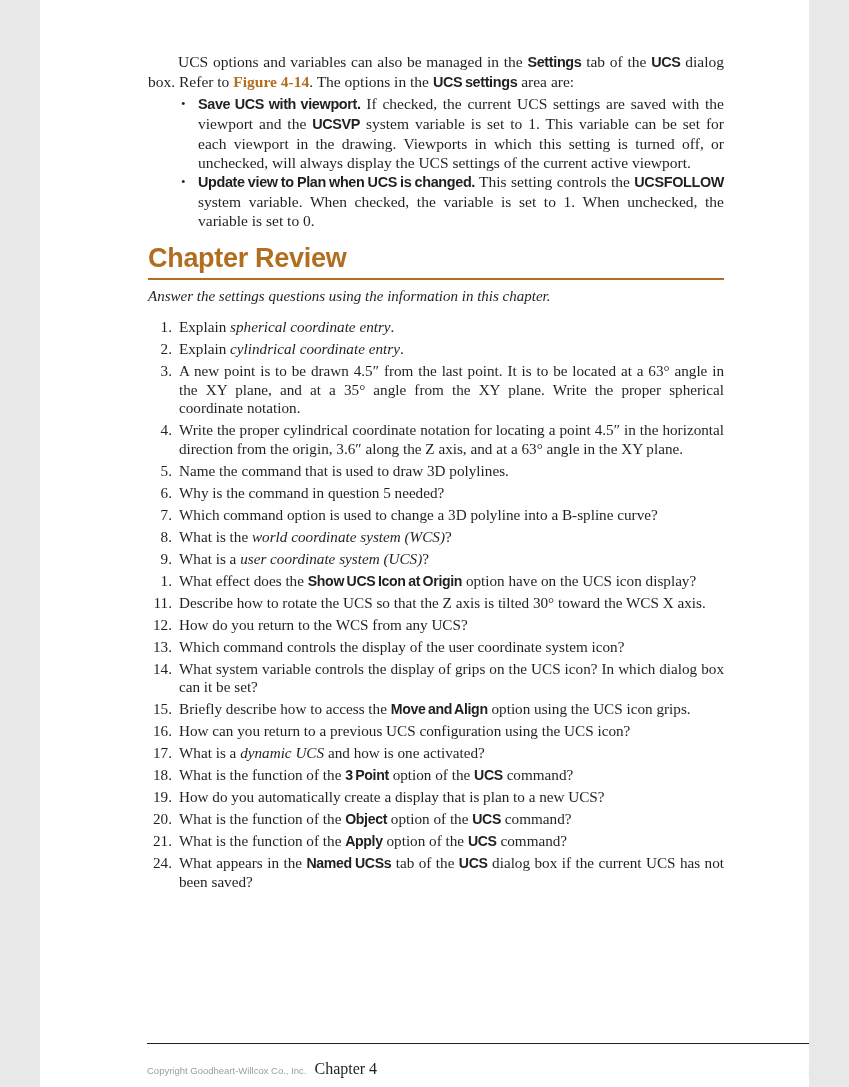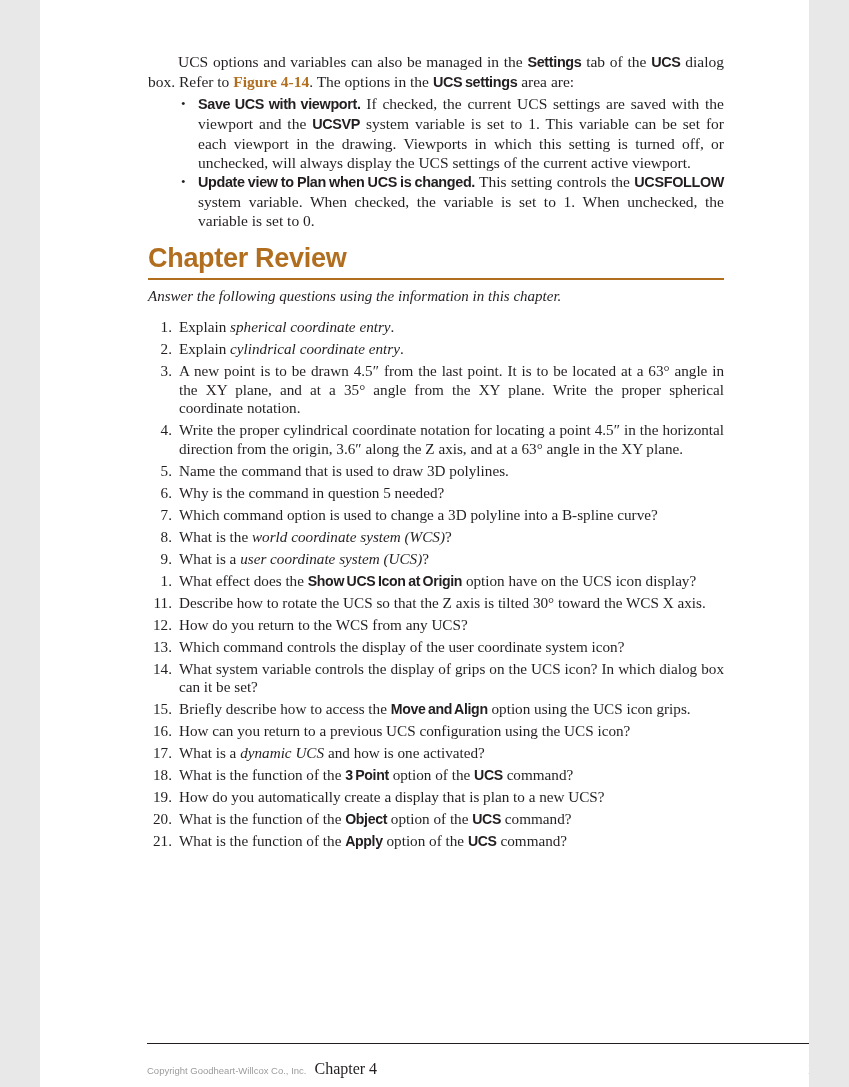--- a/index.html
+++ b/index.html
@@ -135,21 +135,21 @@
   </li>
 
   <li class="bullet-item">
     <span class="bullet-glyph">•</span>
     <span class="bullet-text justify"><span class="s-b">Update view to Plan when UCS is changed.</span><span> This setting controls the </span><span class="s-b">UCSFOLLOW</span><span> system variable. When checked, the variable is set to 1. When unchecked, the variable is set to 0.</span></span>
   </li>
 </ul>
 
     <h1 class="section-title">Chapter Review</h1>
 
-    <p class="instruction">Answer the following questions using the information in this chapter.</p>
+    <p class="instruction">Answer the settings questions using the information in this chapter.</p>
 
     <ol class="questions">
   <li class="q-item">
     <span class="q-num">1.</span>
     <div class="q-text justify"><span>Explain </span><span class="s-i">spherical coordinate entry</span><span>.</span></div>
   </li>
 
   <li class="q-item">
     <span class="q-num">2.</span>
     <div class="q-text justify"><span>Explain </span><span class="s-i">cylindrical coordinate entry</span><span>.</span></div>
@@ -245,20 +245,24 @@
     <div class="q-text justify"><span>What is the function of the </span><span class="s-b">Object</span><span> option of the </span><span class="s-b">UCS</span><span> command?</span></div>
   </li>
 
   <li class="q-item">
     <span class="q-num">21.</span>
     <div class="q-text justify"><span>What is the function of the </span><span class="s-b">Apply</span><span> option of the </span><span class="s-b">UCS</span><span> command?</span></div>
   </li>
 
 
 
+  <li class="q-item">
+    <span class="q-num">24.</span>
+    <div class="q-text justify"><span>What appears in the </span><span class="s-b">Named UCSs</span><span> tab of the </span><span class="s-b">UCS</span><span> dialog box if the current UCS has not been saved?</span></div>
+  </li>
 </ol>
   </div>
 
   <div class="footer">
     <span class="copyright">Copyright Goodheart-Willcox Co., Inc.</span>
     <span class="chapter-label">Chapter 4</span>
     <span class="page-number">107</span>
   </div>
 </div>
 

